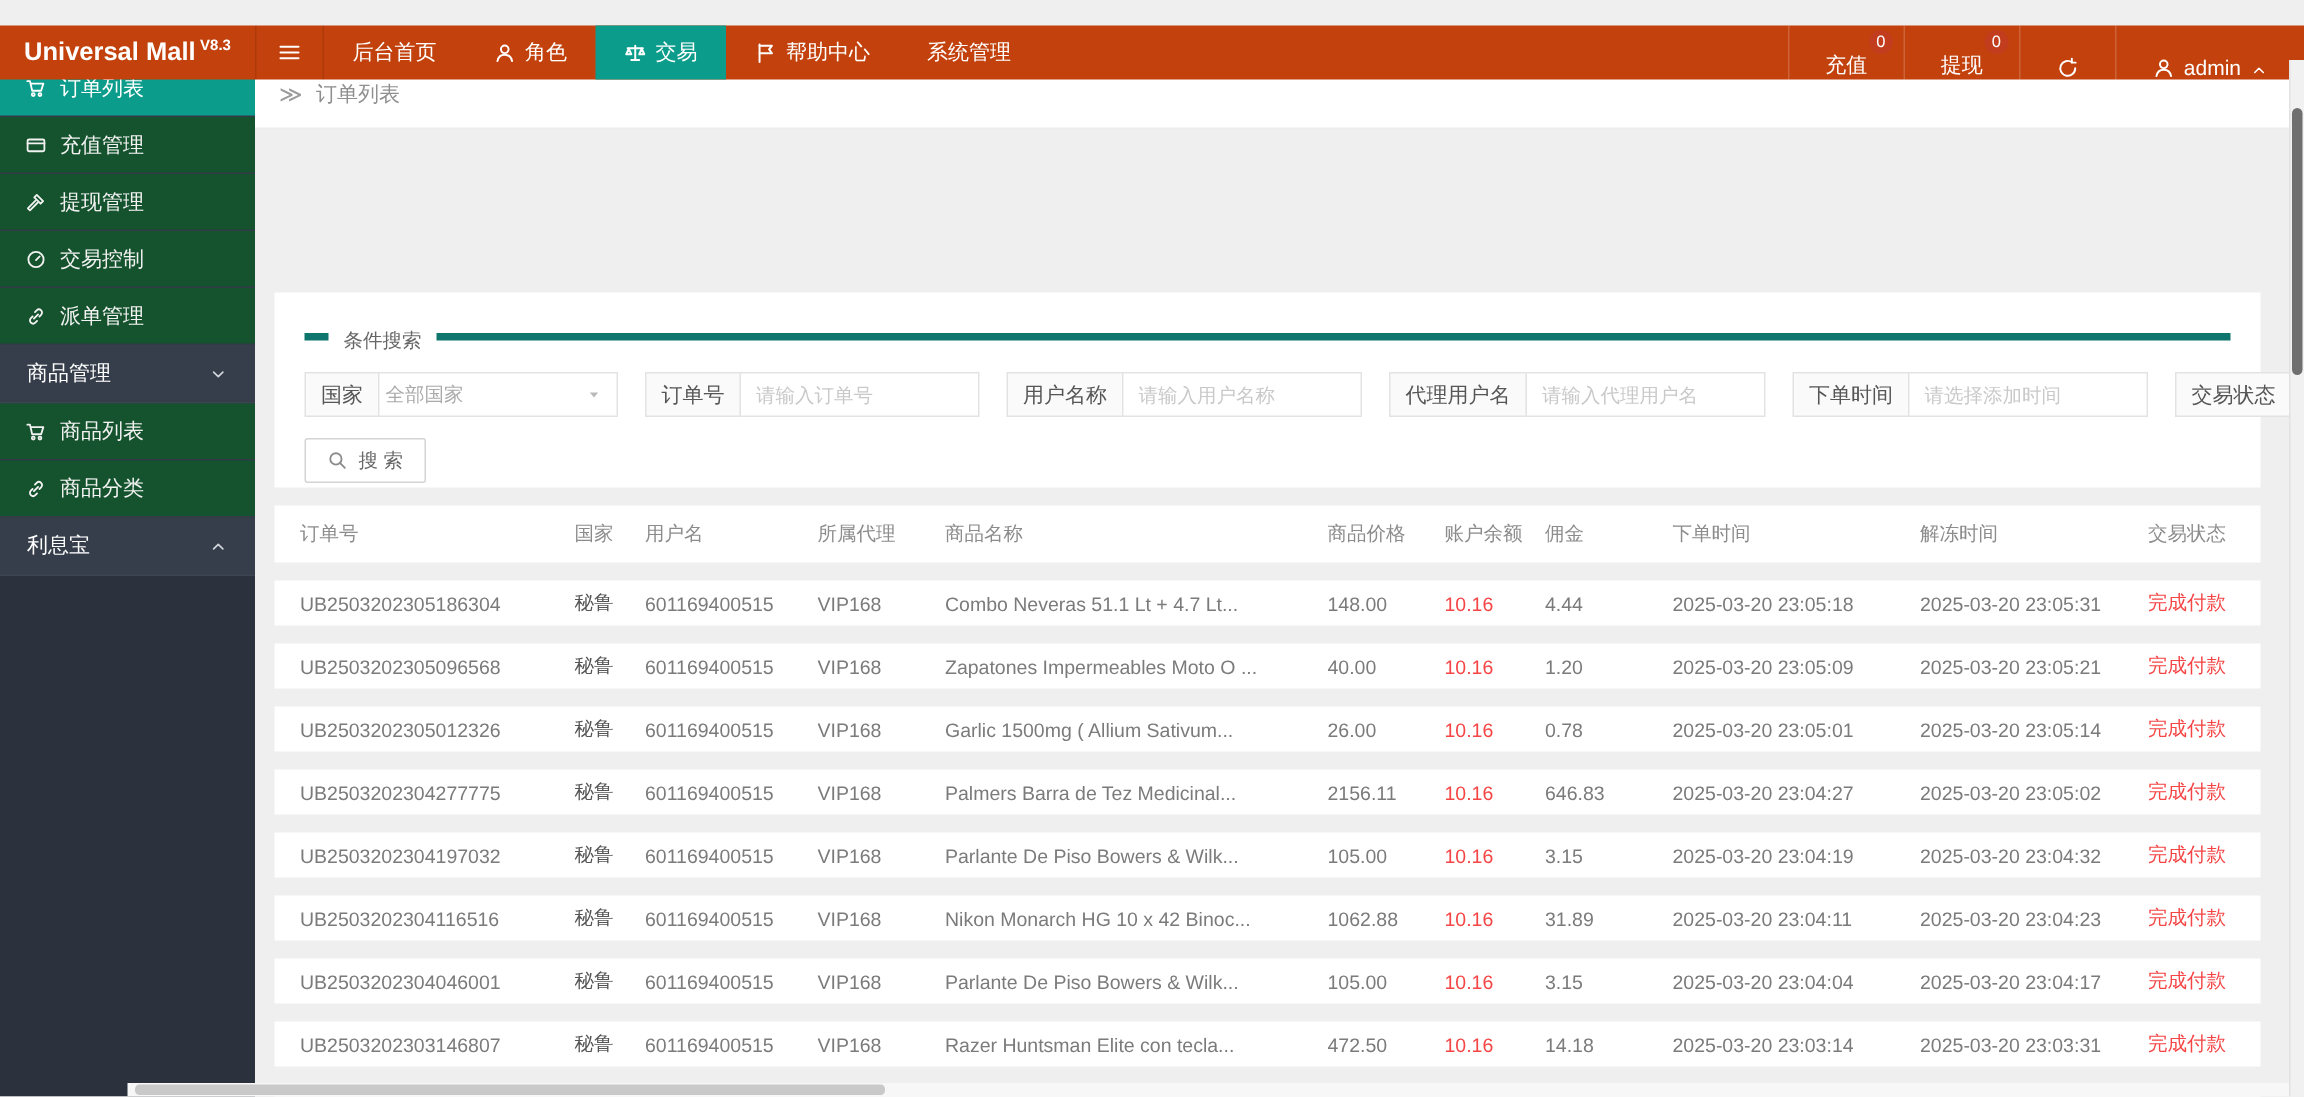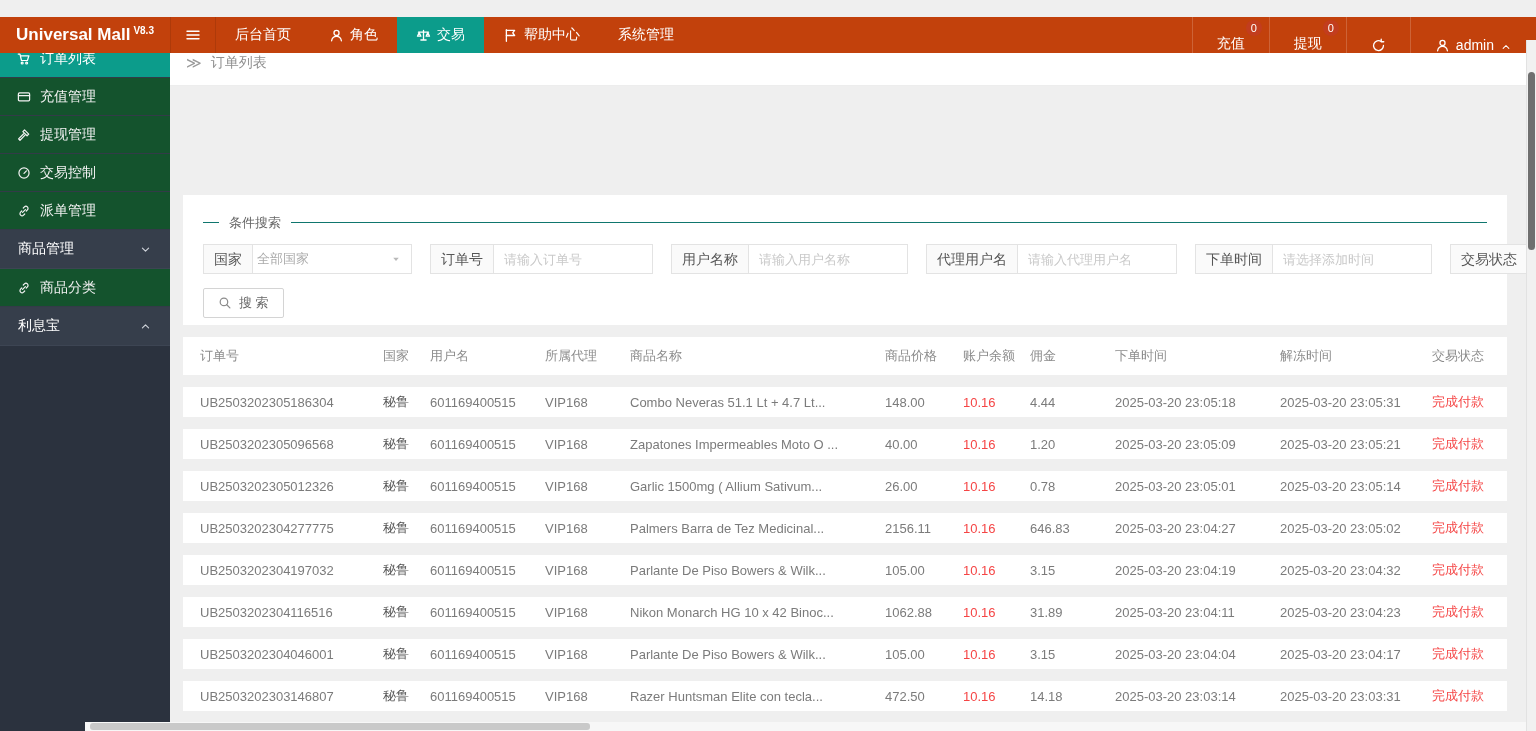--- a/index.html
+++ b/index.html
@@ -27,21 +27,21 @@
   .side-item.active{background:#0c9c8b;color:#fff}
 
   
   .content{position:absolute;left:170px;top:40px;right:0;bottom:0}
   .breadcrumb{height:46px;background:#fff;display:flex;align-items:center;gap:9px;padding:0 16px;color:#8f8f8f;font-size:14px;border-bottom:1px solid #ededed}
   .bc-arrows{color:#9a9a9a;font-size:15px}
   .card{position:absolute;left:13px;right:29px;background:#fff}
 
   
   .search-card{top:155px;height:130px;padding:0 20px}
-  .legend-line{margin-top:27px;border-top:1px solid #0f766e;position:relative}
+  .legend-line{margin-top:27px;border-top:5px solid #0f766e;position:relative}
   .legend-line>span{position:absolute;top:-9px;left:16px;background:#fff;padding:0 10px;font-size:13px;color:#666;line-height:18px}
   .fields{display:flex;gap:18px;margin-top:21px;flex-wrap:nowrap}
   .fgroup{display:flex;height:30px;flex:0 0 auto}
   .flabel{background:#fafafa;border:1px solid #e3e3e3;padding:0 10px;line-height:28px;font-size:14px;color:#565656;white-space:nowrap}
   .finput{border:1px solid #e3e3e3;margin-left:-1px;width:160px;padding:0 10px;font-size:13px;color:#555;outline:none;background:#fff}
   .finput::placeholder{color:#c9c9c9}
   .fselect{border:1px solid #e3e3e3;margin-left:-1px;width:160px;padding:0 9px 0 4px;display:flex;align-items:center;justify-content:space-between;font-size:13px;color:#555;background:#fff;cursor:pointer}
   .fselect .muted{color:#aaa}
   .fselect .icon{color:#b9b9b9}
   .search-btn{margin-top:14px;height:30px;background:#fff;border:1px solid #d4d4d4;border-radius:2px;color:#666;font-size:13px;padding:0 14px;display:inline-flex;align-items:center;gap:7px;cursor:pointer;font-family:inherit}
@@ -195,20 +195,30 @@
       </span>
       <span>派单管理</span>
     </div>
     <div class="side-section">
       <span>商品管理</span>
       <span class="icon">
         <svg viewBox="0 0 16 16" width="13" height="13" fill="none" stroke="currentColor" stroke-width="1.4" stroke-linecap="round" stroke-linejoin="round">
           <path d="M4.2 6.2L8 10l3.8-3.8"></path>
         </svg>
       </span>
+    </div>
+    <div class="side-item">
+      <span class="icon">
+        <svg viewBox="0 0 16 16" width="14" height="14" fill="none" stroke="currentColor" stroke-width="1.4" stroke-linecap="round" stroke-linejoin="round">
+          <path d="M1.4 2.4h2l1.7 7.3h6.8l1.7-5.4H4"></path>
+          <circle cx="5.9" cy="12.6" r="1.1"></circle>
+          <circle cx="11" cy="12.6" r="1.1"></circle>
+        </svg>
+      </span>
+      <span>商品列表</span>
     </div>
     <div class="side-item">
       <span class="icon">
         <svg viewBox="0 0 16 16" width="14" height="14" fill="none" stroke="currentColor" stroke-width="1.4" stroke-linecap="round" stroke-linejoin="round">
           <path d="M6.4 9.6l3.2-3.2"></path>
           <path d="M7.2 4.6l1.3-1.3a2.4 2.4 0 0 1 3.4 3.4l-1.3 1.3"></path>
           <path d="M8.8 11.4l-1.3 1.3a2.4 2.4 0 0 1-3.4-3.4l1.3-1.3"></path>
         </svg>
       </span>
       <span>商品分类</span>

